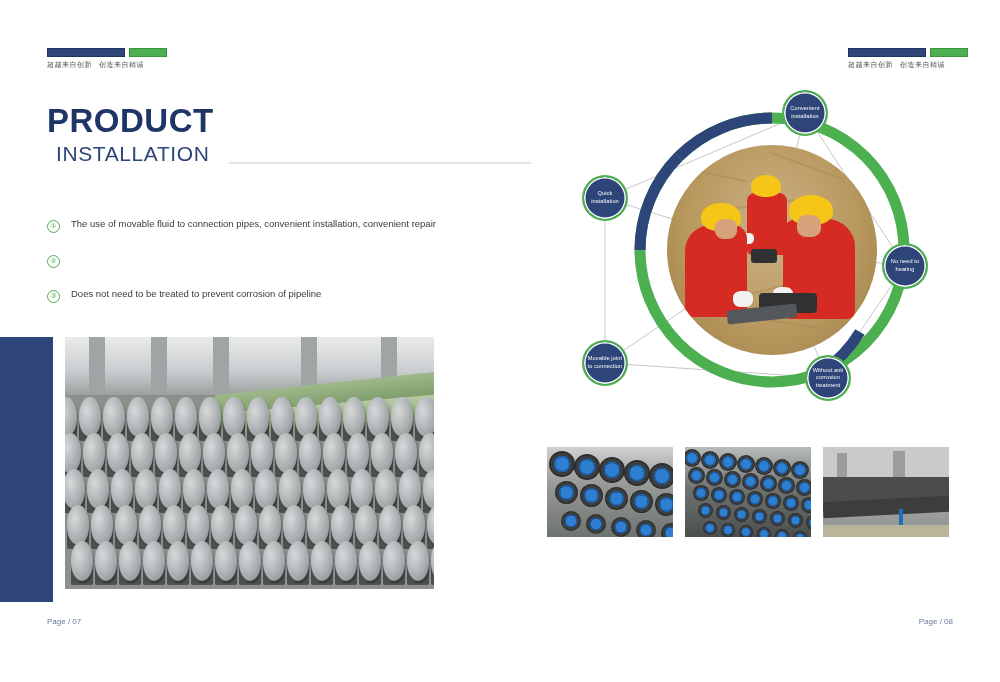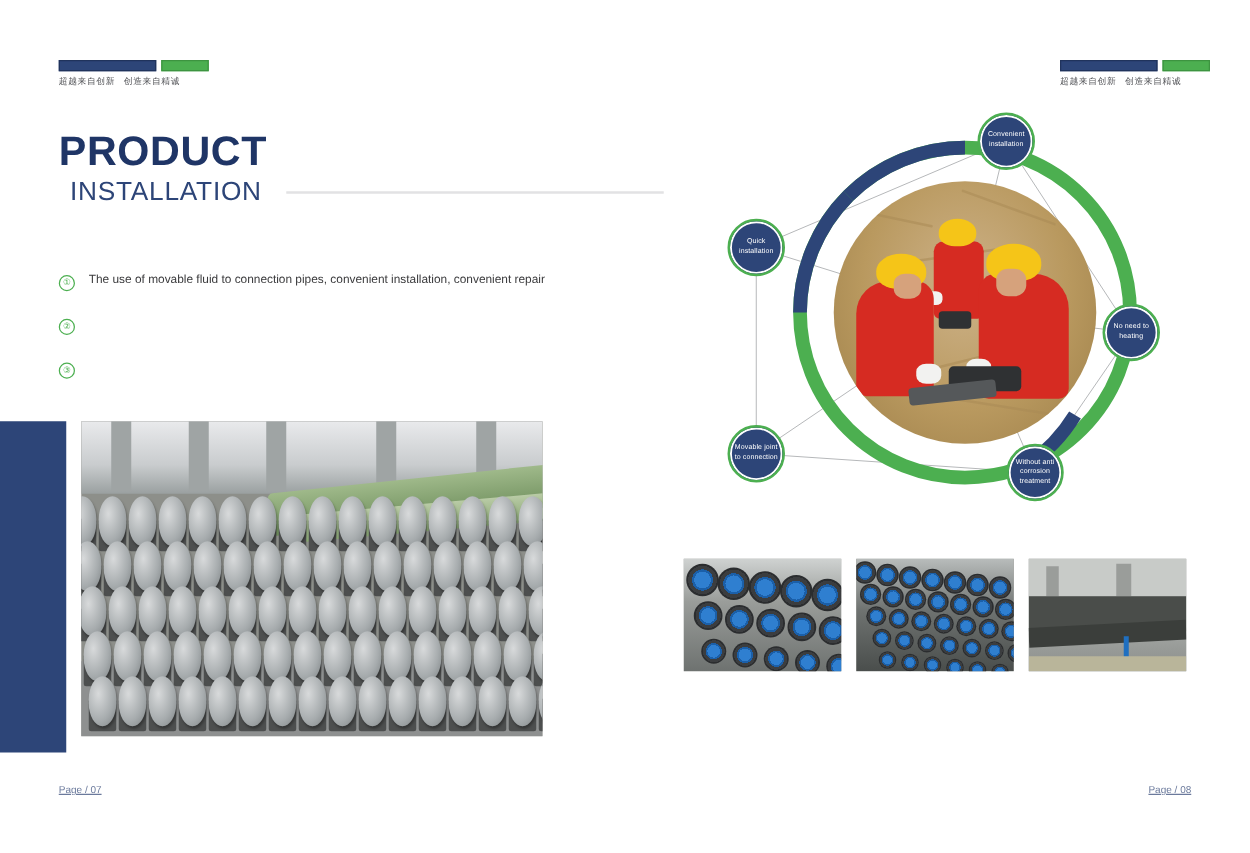--- a/index.html
+++ b/index.html
@@ -19,21 +19,21 @@
     margin-top:3px;font-size:7px;color:#55565a;letter-spacing:.5px;
     font-family:"DejaVu Sans",sans-serif;white-space:nowrap;
   }
   .logo .slogan span{margin-right:7px;}
 
   
   .title-block{position:absolute;left:47px;top:104px;}
   .title-main{
     font-size:33px;font-weight:bold;color:#1f3566;letter-spacing:.5px;line-height:1;
   }
-  .title-sub-row{display:flex;align-items:center;margin-top:6px;}
+  .title-sub-row{display:flex;align-items:flex-end;margin-top:6px;}
   .title-sub{
     font-size:21px;color:#2d4578;letter-spacing:.6px;line-height:1;padding-left:9px;
   }
   .title-rule{width:302px;height:2px;background:#e2e2e4;margin-left:20px;}
 
   .bullets{position:absolute;left:47px;top:218px;width:430px;}
   .bullet{display:flex;align-items:flex-start;margin-bottom:20px;}
   .bullet-num{
     width:11px;height:11px;border:1px solid #4caf50;border-radius:50%;
     color:#4caf50;font-size:7px;line-height:10px;text-align:center;
@@ -97,21 +97,21 @@
     background:#2d4578;border:2.5px solid #4caf50;
     box-sizing:border-box;display:flex;align-items:center;justify-content:center;
     box-shadow:0 0 0 1.5px #ffffff inset;
   }
   .node-label{
     color:#ffffff;font-size:5.6px;line-height:1.35;text-align:center;
     padding:0 2px;letter-spacing:.1px;
   }
 
   
-  .footer{position:absolute;bottom:46px;font-size:8px;color:#6b7a9c;text-decoration:underline;}
+  .footer{position:absolute;bottom:56px;font-size:8px;color:#6b7a9c;}
   .footer-l{left:47px;}
   .footer-r{right:47px;}
 </style>
 </head>
 <body>
 
 <div class="spread">
 
   <div class="logo" style="left:47px;top:48px;">
     <div class="bars">
@@ -144,20 +144,21 @@
   <div class="bullets">
     <div class="bullet">
       <div class="bullet-num">①</div>
       <div class="bullet-text">The use of movable fluid to connection pipes, convenient installation, convenient repair</div>
     </div>
     <div class="bullet">
       <div class="bullet-num">②</div>
     </div>
     <div class="bullet">
       <div class="bullet-num">③</div>
+      <div class="bullet-text">Does not need to be treated to prevent corrosion of pipeline</div>
     </div>
   </div>
 
   <div class="navy-block"></div>
 
   <div class="photo photo-main">
     <div class="pm-sky"></div>
     <div class="pm-col" style="left:24px;"></div>
     <div class="pm-col" style="left:86px;"></div>
     <div class="pm-col" style="left:148px;"></div>

